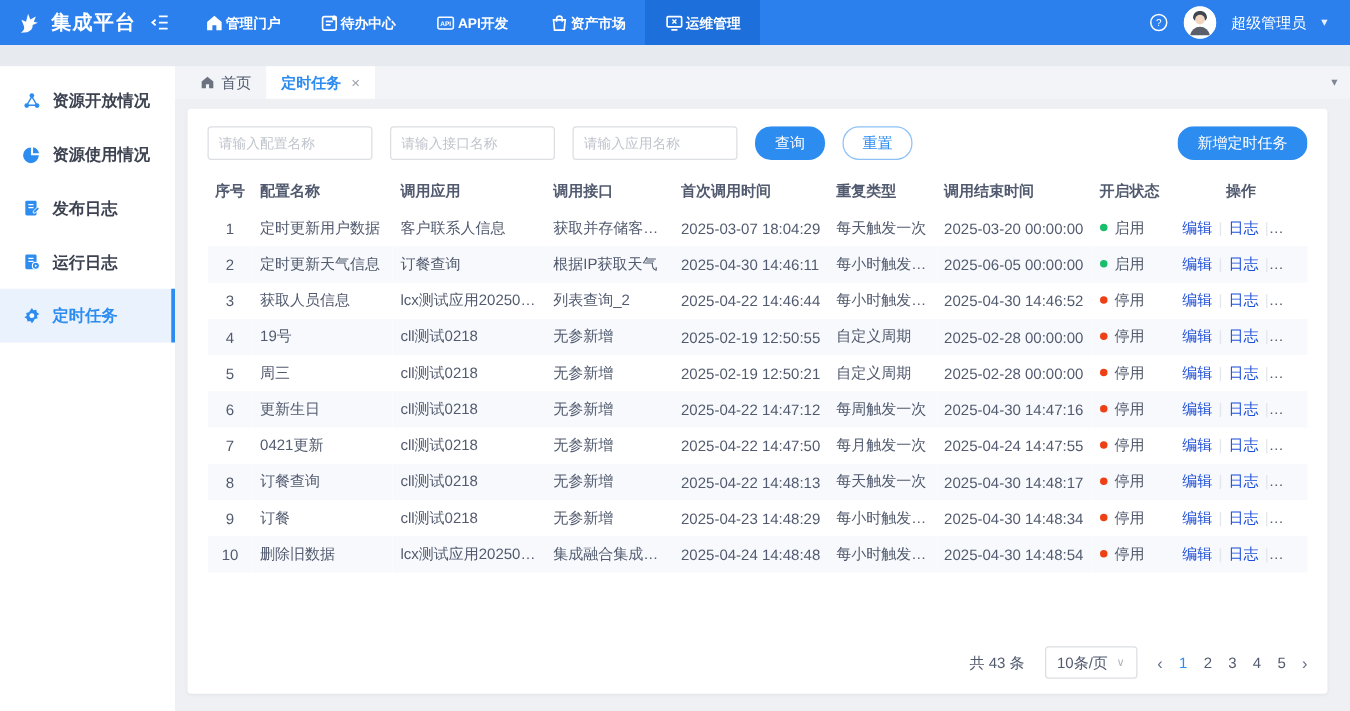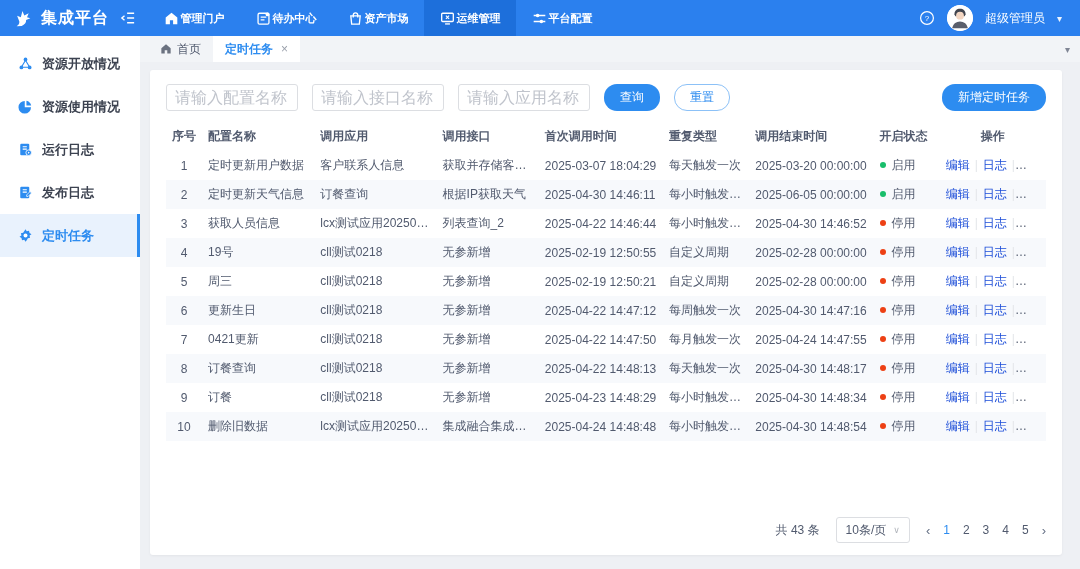--- a/index.html
+++ b/index.html
@@ -1,18 +1,18 @@
 <!DOCTYPE html>
 <html><head>
 <meta charset="utf-8">
 <style>
   * { margin:0; padding:0; box-sizing:border-box; }
   html,body { width:1080px; height:569px; overflow:hidden; }
   body { font-family:"Liberation Sans","DejaVu Sans",sans-serif; background:#e7eaef; }
-  .app { width:1080px; height:569px; display:flex; flex-direction:column; }
+  .app { width:1080px; height:569px; display:flex; flex-direction:column;gap:17px; }
 
   
   .topbar { height:36px; background:#2b80ee; color:#fff; display:flex; align-items:stretch; flex:0 0 36px; }
   .logo-area { width:148px; display:flex; align-items:center; gap:7px; padding-left:12px; }
   .logo-icon svg { width:22px; height:22px; display:block; }
   .logo-text { font-size:16px; font-weight:700; letter-spacing:1px; white-space:nowrap; }
   .collapse-btn { display:flex; align-items:center; margin-left:4px; cursor:pointer; }
   .collapse-btn svg { width:16px; height:14px; }
   .top-nav { display:flex; align-items:stretch; }
   .nav-item { width:92px; display:flex; align-items:center; justify-content:center; gap:2px; font-size:11px; font-weight:700; cursor:pointer; }
@@ -41,21 +41,21 @@
   .tab .icon svg { width:12px; height:12px; }
   .tab.active { background:#fff; color:#2d8cf0; font-weight:700; }
   .tab-close { color:#9aa0ab; font-weight:400; margin-left:3px; cursor:pointer; font-size:12px; }
   .tab-caret { margin-left:auto; color:#808695; font-size:10px; cursor:pointer; }
 
   .content { flex:1; padding:8px 18px 14px 10px; min-height:0; }
   .card { background:#fff; height:100%; border-radius:3px; box-shadow:0 1px 3px rgba(0,0,0,.05); padding:14px 16px 12px; display:flex; flex-direction:column; }
 
   
   .filter-row { display:flex; align-items:center; gap:14px; margin-bottom:10px; flex:0 0 auto; }
-  .f-input { width:132px; height:27px; border:1px solid #dcdee2; border-radius:3px; padding:0 8px; font-size:16px; color:#515a6e; outline:none; }
+  .f-input { width:132px; height:27px; border:1px solid #dcdee2; border-radius:3px; padding:0 8px; font-size:11px; color:#515a6e; outline:none; }
   .f-input::placeholder { color:#c0c4cc; }
   .btn { height:27px; padding:0 15px; border-radius:13px; font-size:12px; cursor:pointer; border:1px solid transparent; font-family:inherit; }
   .btn-primary { background:#2d8cf0; color:#fff; }
   .btn-outline { background:#fff; color:#2d8cf0; border-color:#8cc1f7; }
   .btn-add { margin-left:auto; }
 
   
   table { width:100%; border-collapse:collapse; font-size:12px; color:#515a6e; table-layout:fixed; }
   thead th { height:30px; font-weight:700; text-align:left; padding:0 6px; white-space:nowrap;margin-top:19px; }
   tbody td { height:29px; padding:0 6px; white-space:nowrap; overflow:hidden; text-overflow:ellipsis; }
@@ -111,45 +111,44 @@
               <rect x="2.2" y="2.4" width="11.6" height="11.6" rx="1.6" fill="none" stroke="currentColor" stroke-width="1.4"></rect>
               <path d="M5 6.5h6M5 9.5h4" stroke="currentColor" stroke-width="1.4"></path>
               <circle cx="12.3" cy="3.6" r="2.1" fill="currentColor"></circle>
             </svg>
           </span>
           <span>待办中心</span>
         </div>
         <div class="nav-item">
           <span class="icon">
             <svg viewBox="0 0 16 16">
+              <rect x="1.4" y="3" width="13.2" height="10" rx="1.4" fill="none" stroke="currentColor" stroke-width="1.3"></rect>
+              <text x="8" y="10.6" font-size="5.6" font-weight="bold" text-anchor="middle" fill="currentColor" font-family="sans-serif">API</text>
+            </svg>
+          </span>
+          <span>API开发</span>
+        </div>
+        <div class="nav-item">
+          <span class="icon">
+            <svg viewBox="0 0 16 16">
               <path d="M3 5.2h10l-.9 8.8H3.9Z" fill="none" stroke="currentColor" stroke-width="1.4"></path>
               <path d="M5.6 6.8V4.4a2.4 2.4 0 0 1 4.8 0v2.4" fill="none" stroke="currentColor" stroke-width="1.4"></path>
             </svg>
           </span>
           <span>资产市场</span>
         </div>
         <div class="nav-item active">
           <span class="icon">
             <svg viewBox="0 0 16 16">
               <rect x="1.8" y="2.4" width="12.4" height="8.8" rx="1" fill="none" stroke="currentColor" stroke-width="1.4"></rect>
               <path d="M6.3 4.9l3.4 3.4M9.7 4.9 6.3 8.3" stroke="currentColor" stroke-width="1.2"></path>
               <path d="M5.4 13.8h5.2" stroke="currentColor" stroke-width="1.4"></path>
             </svg>
           </span>
           <span>运维管理</span>
-        </div>
-        <div class="nav-item">
-          <span class="icon">
-            <svg viewBox="0 0 16 16">
-              <path d="M1.8 4.8h12.4M1.8 11.2h12.4" stroke="currentColor" stroke-width="1.4"></path>
-              <circle cx="6" cy="4.8" r="1.9" fill="currentColor"></circle>
-              <circle cx="10" cy="11.2" r="1.9" fill="currentColor"></circle>
-            </svg>
-          </span>
-          <span>平台配置</span>
         </div>
       </nav>
     <div class="topbar-right">
       <span class="help-icon">
         <svg viewBox="0 0 16 16">
             <circle cx="8" cy="8" r="6.4" fill="none" stroke="#fff" stroke-width="1.2"></circle>
             <text x="8" y="11" font-size="8" text-anchor="middle" fill="#fff" font-family="sans-serif">?</text>
           </svg>
       </span>
       <span class="avatar">
@@ -186,35 +185,35 @@
               <path d="M9 7V1.9A6.7 6.7 0 0 1 14.1 7Z" fill="currentColor"></path>
             </svg>
           </span>
           <span>资源使用情况</span>
         </div>
         <div class="side-item">
           <span class="icon">
             <svg viewBox="0 0 16 16">
               <rect x="2.4" y="1.8" width="9.6" height="12.4" rx="1.2" fill="currentColor"></rect>
               <path d="M5 5h4.4M5 7.6h4.4" stroke="#fff" stroke-width="1.1"></path>
+              <path d="M9.2 10.6l3.6-3.6 1.6 1.6-3.6 3.6h-1.6Z" fill="currentColor" stroke="#fff" stroke-width="0.8"></path>
+            </svg>
+          </span>
+          <span>发布日志</span>
+        </div>
+        <div class="side-item">
+          <span class="icon">
+            <svg viewBox="0 0 16 16">
+              <rect x="2.4" y="1.8" width="9.6" height="12.4" rx="1.2" fill="currentColor"></rect>
+              <path d="M5 5h4.4M5 7.6h4.4" stroke="#fff" stroke-width="1.1"></path>
               <circle cx="11.4" cy="11.4" r="3" fill="currentColor" stroke="#fff" stroke-width="0.9"></circle>
               <path d="M10.6 10.2l2 1.2-2 1.2Z" fill="#fff"></path>
             </svg>
           </span>
           <span>运行日志</span>
-        </div>
-        <div class="side-item">
-          <span class="icon">
-            <svg viewBox="0 0 16 16">
-              <rect x="2.4" y="1.8" width="9.6" height="12.4" rx="1.2" fill="currentColor"></rect>
-              <path d="M5 5h4.4M5 7.6h4.4" stroke="#fff" stroke-width="1.1"></path>
-              <path d="M9.2 10.6l3.6-3.6 1.6 1.6-3.6 3.6h-1.6Z" fill="currentColor" stroke="#fff" stroke-width="0.8"></path>
-            </svg>
-          </span>
-          <span>发布日志</span>
         </div>
         <div class="side-item active">
           <span class="icon">
             <svg viewBox="0 0 16 16">
               <path d="M8 1.4l1.3 2.1 2.4-.6.6 2.4 2.1 1.3-2.1 1.3.6 2.4-2.4.6L9.3 13 8 14.6 6.7 12.5l-2.4.6-.6-2.4L1.6 9.4 3.7 8.1l-.6-2.4 2.4-.6Z" fill="currentColor"></path>
               <circle cx="8" cy="8" r="2.1" fill="#fff"></circle>
             </svg>
           </span>
           <span>定时任务</span>
         </div>

